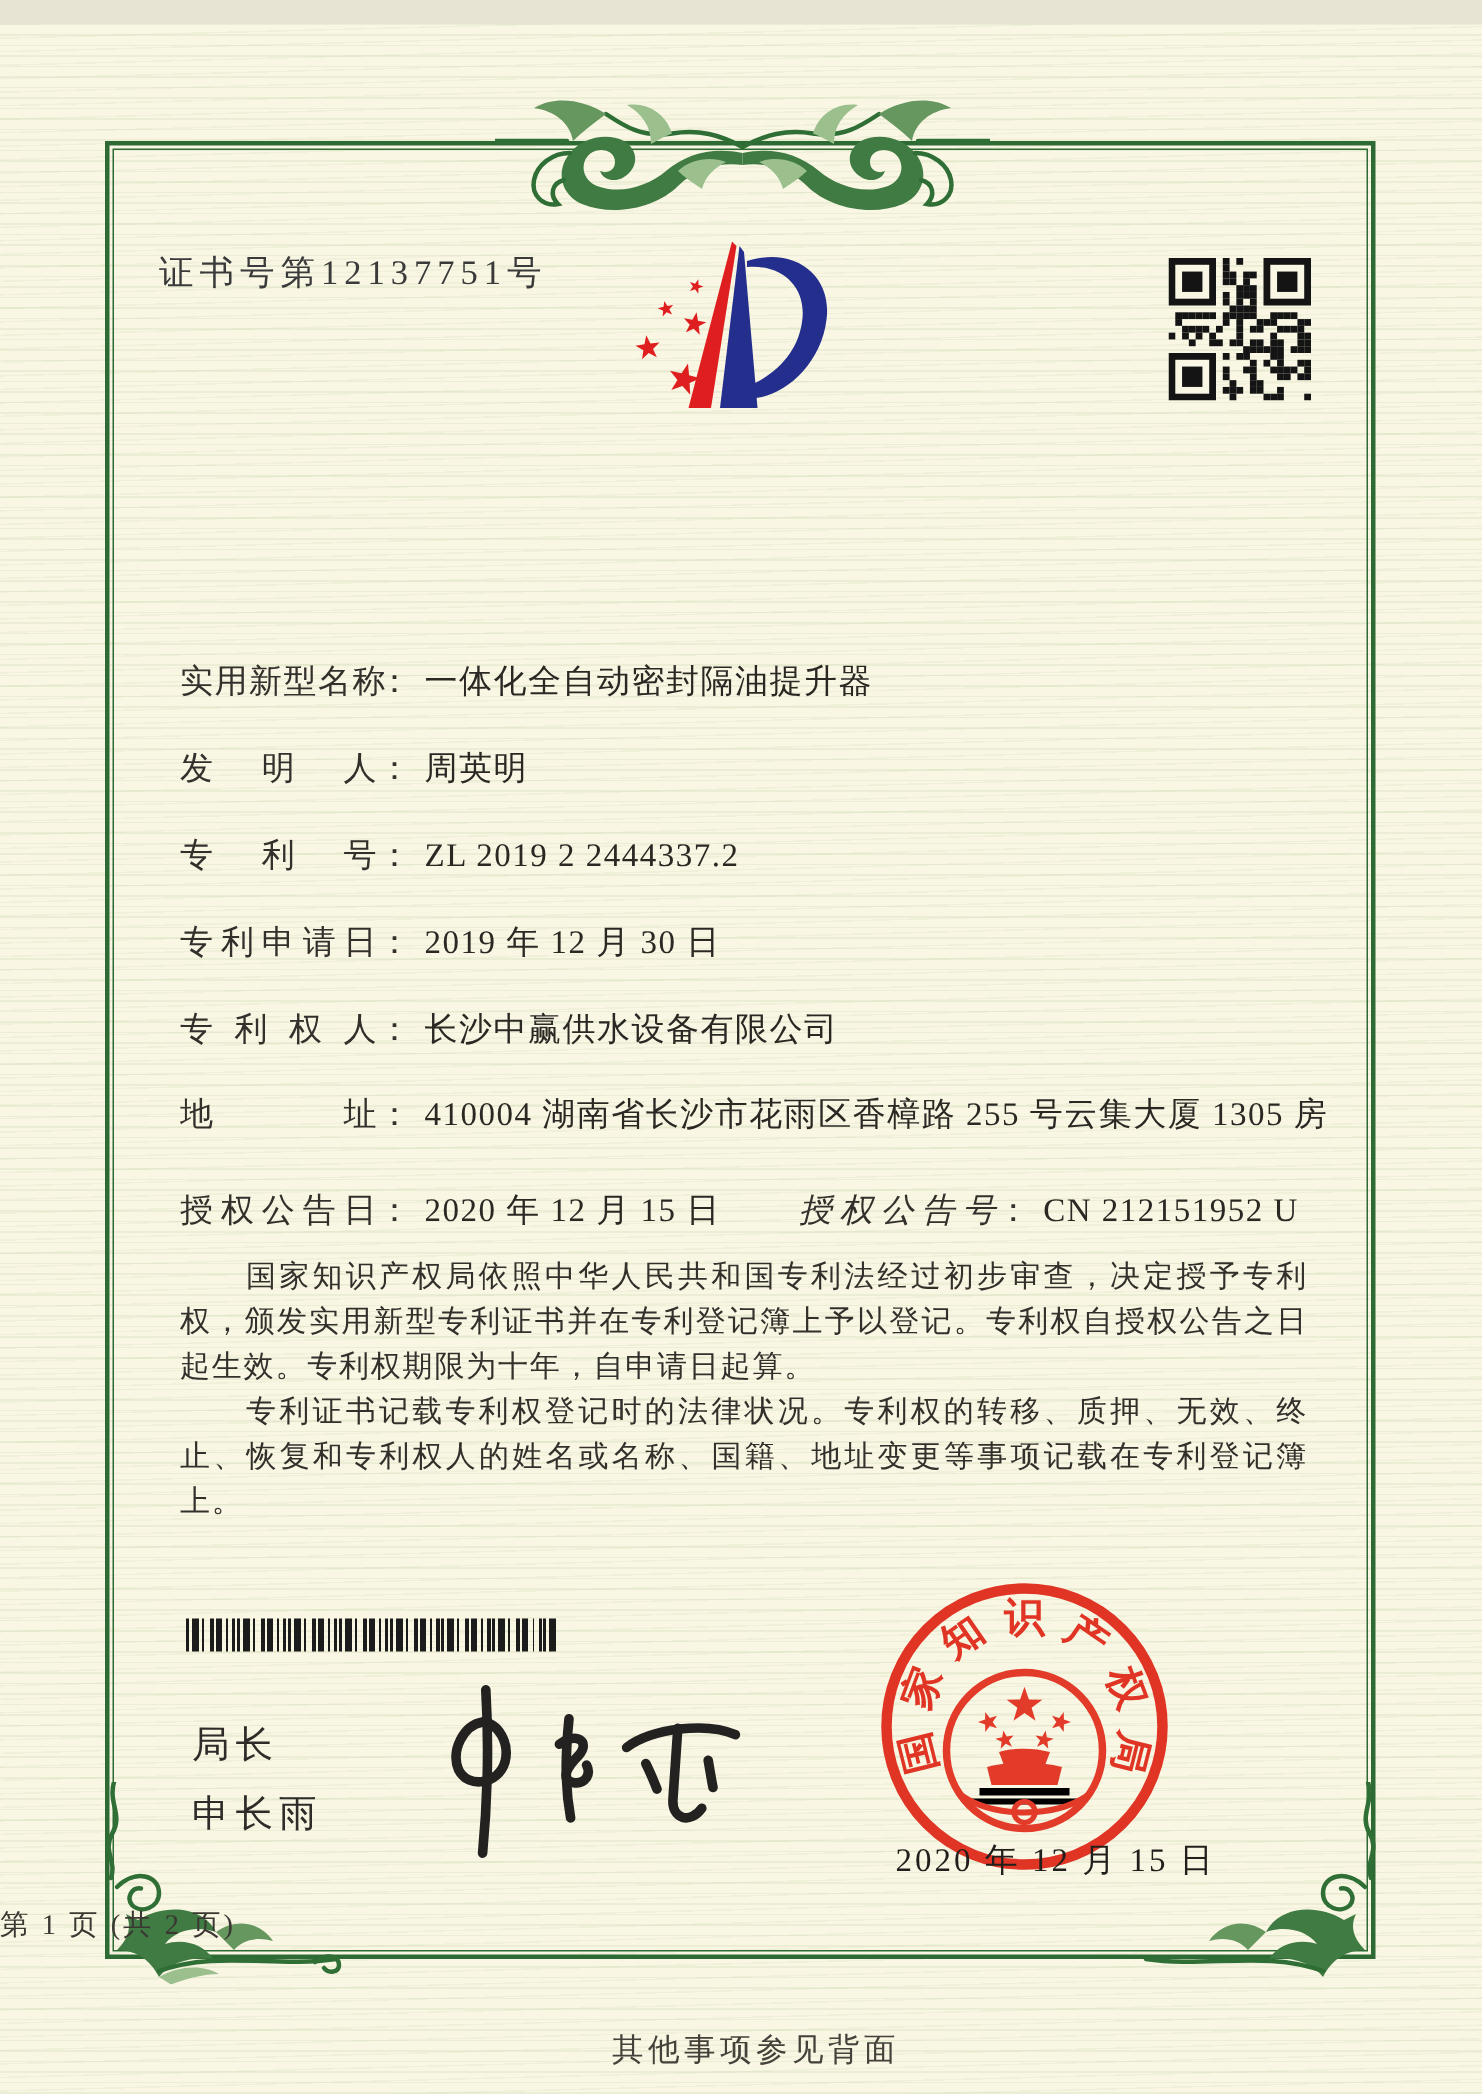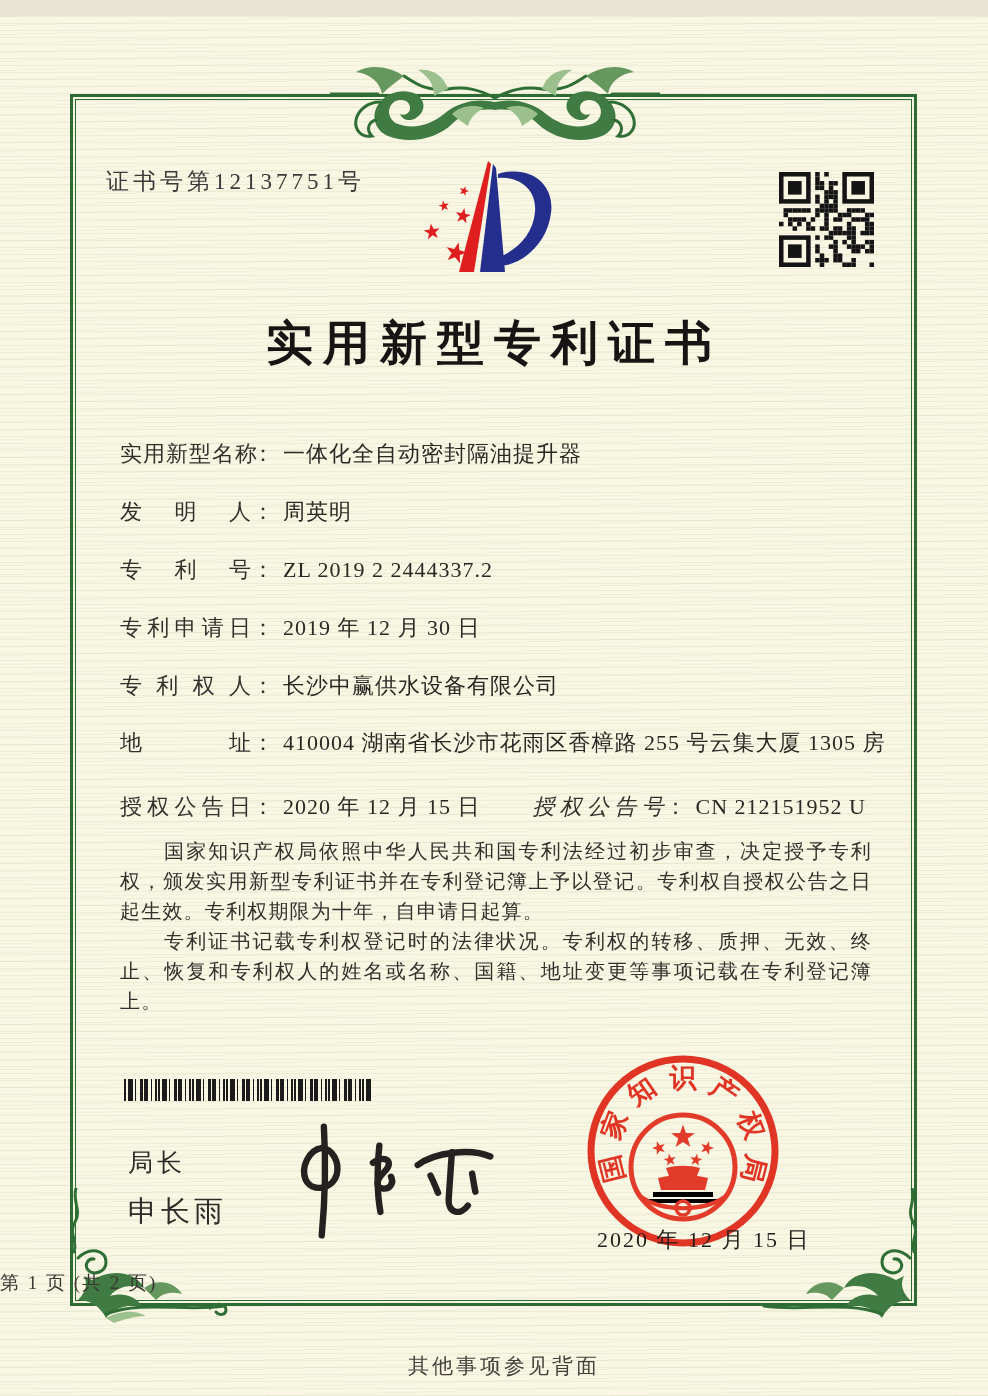--- a/index.html
+++ b/index.html
@@ -32,21 +32,21 @@
   .barcode{position:absolute;left:124px;top:1063px;width:247px;height:22px;
     background:repeating-linear-gradient(90deg,
       #1b1b1b 0 2px,rgba(0,0,0,0) 2px 4px,
       #1b1b1b 4px 9px,rgba(0,0,0,0) 9px 11px,
       #1b1b1b 11px 12px,rgba(0,0,0,0) 12px 16px,
       #1b1b1b 16px 19px,rgba(0,0,0,0) 19px 20px,
       #1b1b1b 20px 24px,rgba(0,0,0,0) 24px 27px,
       #1b1b1b 27px 28px,rgba(0,0,0,0) 28px 31px,
       #1b1b1b 31px 33px,rgba(0,0,0,0) 33px 34px);}
   .signoff-title{position:absolute;left:128px;top:1130px;font-size:25px;letter-spacing:4px;color:#2e2b28;}
-  .signoff-name{position:absolute;left:128px;top:1176px;font-size:29px;letter-spacing:4px;color:#2e2b28;text-align:right;}
+  .signoff-name{position:absolute;left:128px;top:1176px;font-size:25px;letter-spacing:4px;color:#2e2b28;text-align:right;}
   .signature{position:absolute;left:262px;top:1104px;width:256px;height:122px;}
   .seal{position:absolute;left:581px;top:1033px;width:204px;height:204px;}
   .seal-ring-circle{fill:none;stroke:#e03424;stroke-width:7;}
   .seal-ring-chars text{font-family:"Liberation Serif","DejaVu Serif",serif;font-size:27px;font-weight:bold;fill:#e03424;text-anchor:middle;}
   .emblem path,.emblem polygon,.emblem use{fill:#e23b2a;}
   .emblem .stroke-only{fill:none;stroke:#e23b2a;}
   .seal-date{position:absolute;left:597px;top:1209px;font-size:22px;letter-spacing:2px;color:#211e1b;white-space:nowrap;}
   .footer-page{position:absolute;left:0;right:0;top:1254px;font-size:19px;letter-spacing:2px;color:#3b3833;}
   .back-note{position:absolute;left:0;right:0;top:1336px;text-align:center;font-size:21px;letter-spacing:3px;color:#45413a;padding-left:20px;}
   .orn-top{position:absolute;left:330px;top:46px;width:330px;height:92px;}
@@ -260,21 +260,20 @@
           <rect x="72" y="85.5" width="4.5" height="4.5"></rect>
           <rect x="40.5" y="90" width="4.5" height="4.5"></rect>
           <rect x="63" y="90" width="4.5" height="4.5"></rect>
           <rect x="67.5" y="90" width="4.5" height="4.5"></rect>
           <rect x="72" y="90" width="4.5" height="4.5"></rect>
           <rect x="90" y="90" width="4.5" height="4.5"></rect>
         </g>
     </svg>
   </div>
 
-  <h1 class="title">实用新型专利证书</h1>
 
   <div class="row" style="top:481px">
     <span class="flabel">发明人</span><span class="colon">：</span><span class="fvalue">周英明</span>
   </div>
   <div class="row" style="top:423px">
     <span class="flabel">实用新型名称</span><span class="colon">：</span><span class="fvalue">一体化全自动密封隔油提升器</span>
   </div>
   <div class="row" style="top:539px">
     <span class="flabel">专利号</span><span class="colon">：</span><span class="fvalue">ZL 2019 2 2444337.2</span>
   </div>

